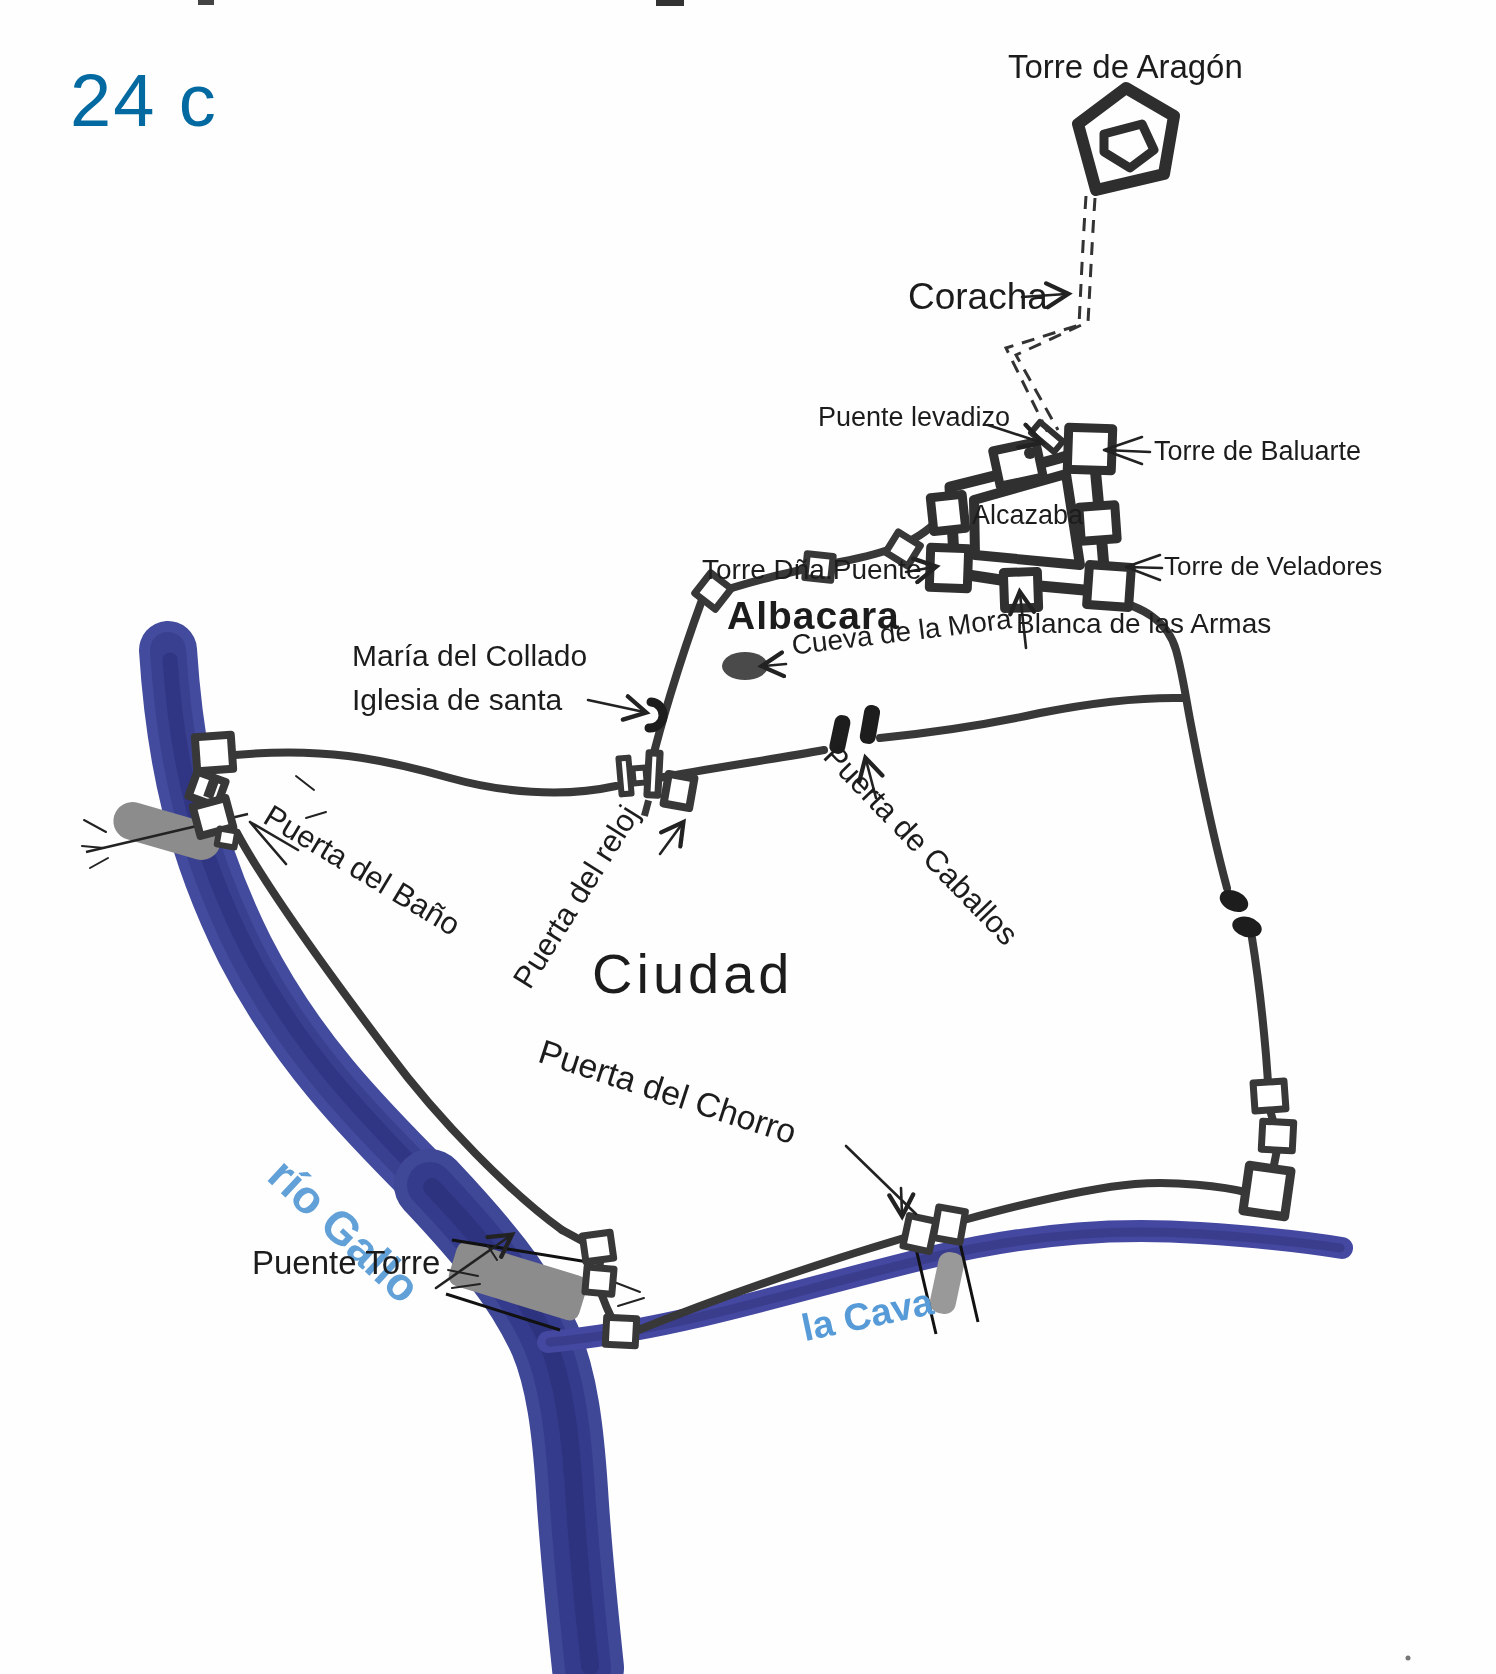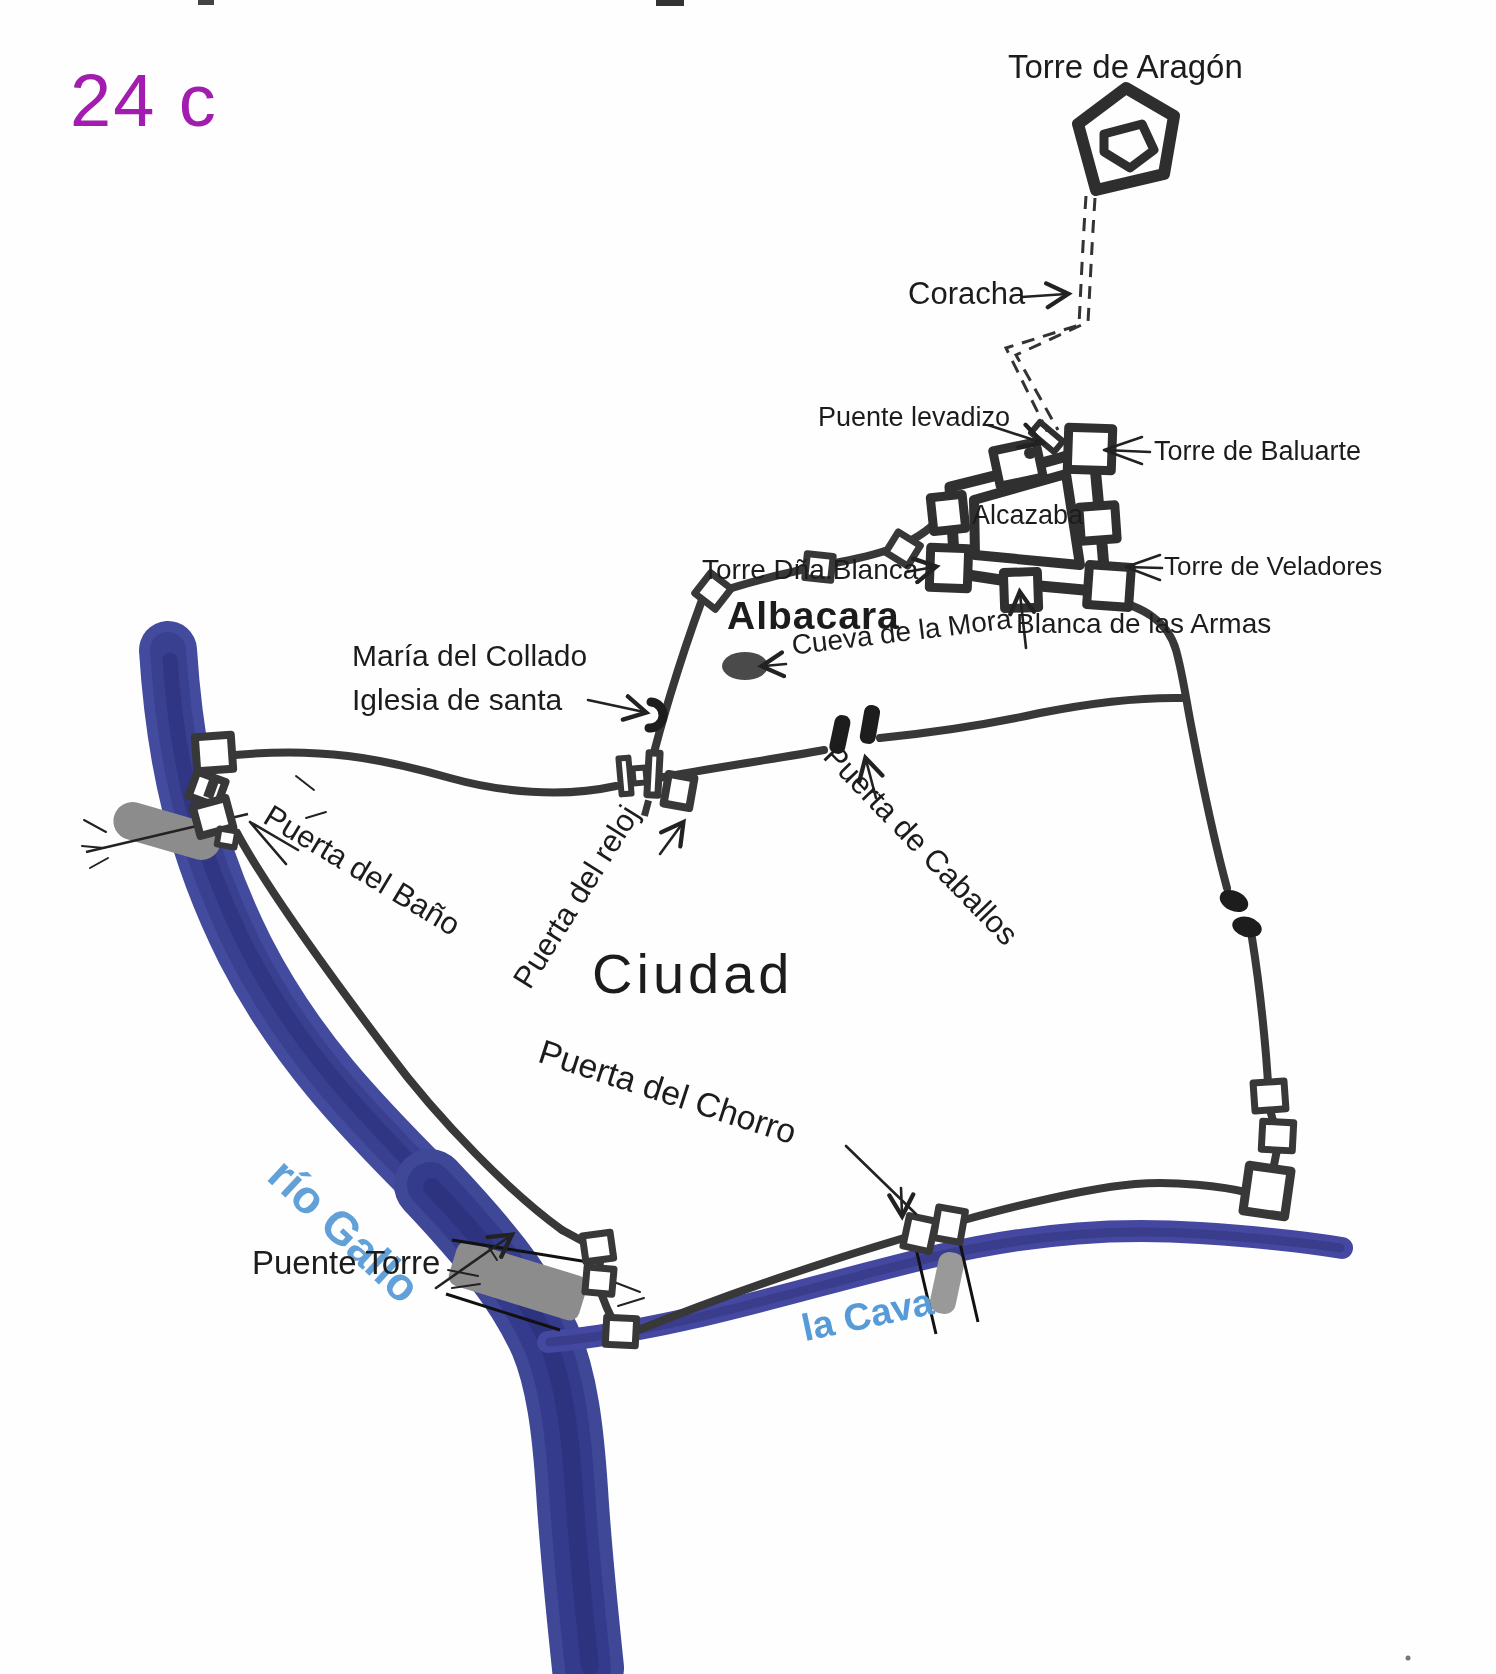--- a/index.html
+++ b/index.html
@@ -1,23 +1,23 @@
 <!DOCTYPE html>
 <html><head>
 <meta charset="utf-8">
 <style>
   html,body{margin:0;padding:0;background:#ffffff;}
   #canvas{position:relative;width:1496px;height:1674px;background:#fefefe;overflow:hidden;
           font-family:"Liberation Sans", sans-serif;color:#1c1c1c;}
   svg{position:absolute;left:0;top:0;}
   .lbl{position:absolute;white-space:nowrap;color:#1c1c1c;line-height:1.15;}
   .lbl.blue{color:#5f9fd8;font-weight:bold;}
-  #figure-label{left:70px;top:58px;font-size:74px;letter-spacing:2px;color:#a21caf;}
+  #figure-label{left:70px;top:58px;font-size:74px;letter-spacing:2px;color:#0369a1;}
   #torre-de-aragon{left:1008px;top:48px;font-size:33px;}
-  #coracha{left:908px;top:276px;font-size:31px;}
+  #coracha{left:908px;top:276px;font-size:37px;}
   #puente-levadizo{left:818px;top:402px;font-size:27px;}
   #torre-de-baluarte{left:1154px;top:436px;font-size:27px;}
   #alcazaba{left:972px;top:500px;font-size:27px;}
   #torre-dna-blanca{left:702px;top:554px;font-size:28px;}
   #torre-de-veladores{left:1164px;top:552px;font-size:26px;}
   #torre-de-las-armas{left:1016px;top:608px;font-size:28px;}
   #albacara{left:727px;top:594px;font-size:39px;font-weight:600;letter-spacing:1px;}
   #cueva-de-la-mora{left:790px;top:630px;font-size:28px;transform:rotate(-7deg);transform-origin:0 0;}
   #iglesia{left:352px;top:634px;font-size:30px;line-height:1.45;}
   #puerta-del-bano{left:276px;top:798px;font-size:31px;transform:rotate(31deg);transform-origin:0 0;}
@@ -200,21 +200,21 @@
     <path d="M250,822 L298,850 M250,822 L286,864"></path>
   </g>
 </svg>
 
 <div class="lbl" id="figure-label">24 c</div>
 <div class="lbl" id="torre-de-aragon">Torre de Aragón</div>
 <div class="lbl" id="coracha">Coracha</div>
 <div class="lbl" id="puente-levadizo">Puente levadizo</div>
 <div class="lbl" id="torre-de-baluarte">Torre de Baluarte</div>
 <div class="lbl" id="alcazaba">Alcazaba</div>
-<div class="lbl" id="torre-dna-blanca">Torre Dña.Blanca</div>
+<div class="lbl" id="torre-dna-blanca">Torre Dña.Puente</div>
 <div class="lbl" id="torre-de-veladores">Torre de Veladores</div>
 <div class="lbl" id="torre-de-las-armas">Blanca de las Armas</div>
 <div class="lbl" id="albacara">Albacara</div>
 <div class="lbl" id="cueva-de-la-mora">Cueva de la Mora</div>
 <div class="lbl" id="iglesia">
   <div>María del Collado</div>
   <div>Iglesia de santa</div>
 </div>
 <div class="lbl" id="puerta-del-bano">Puerta del Baño</div>
 <div class="lbl" id="puerta-del-reloj">Puerta del reloj</div>

